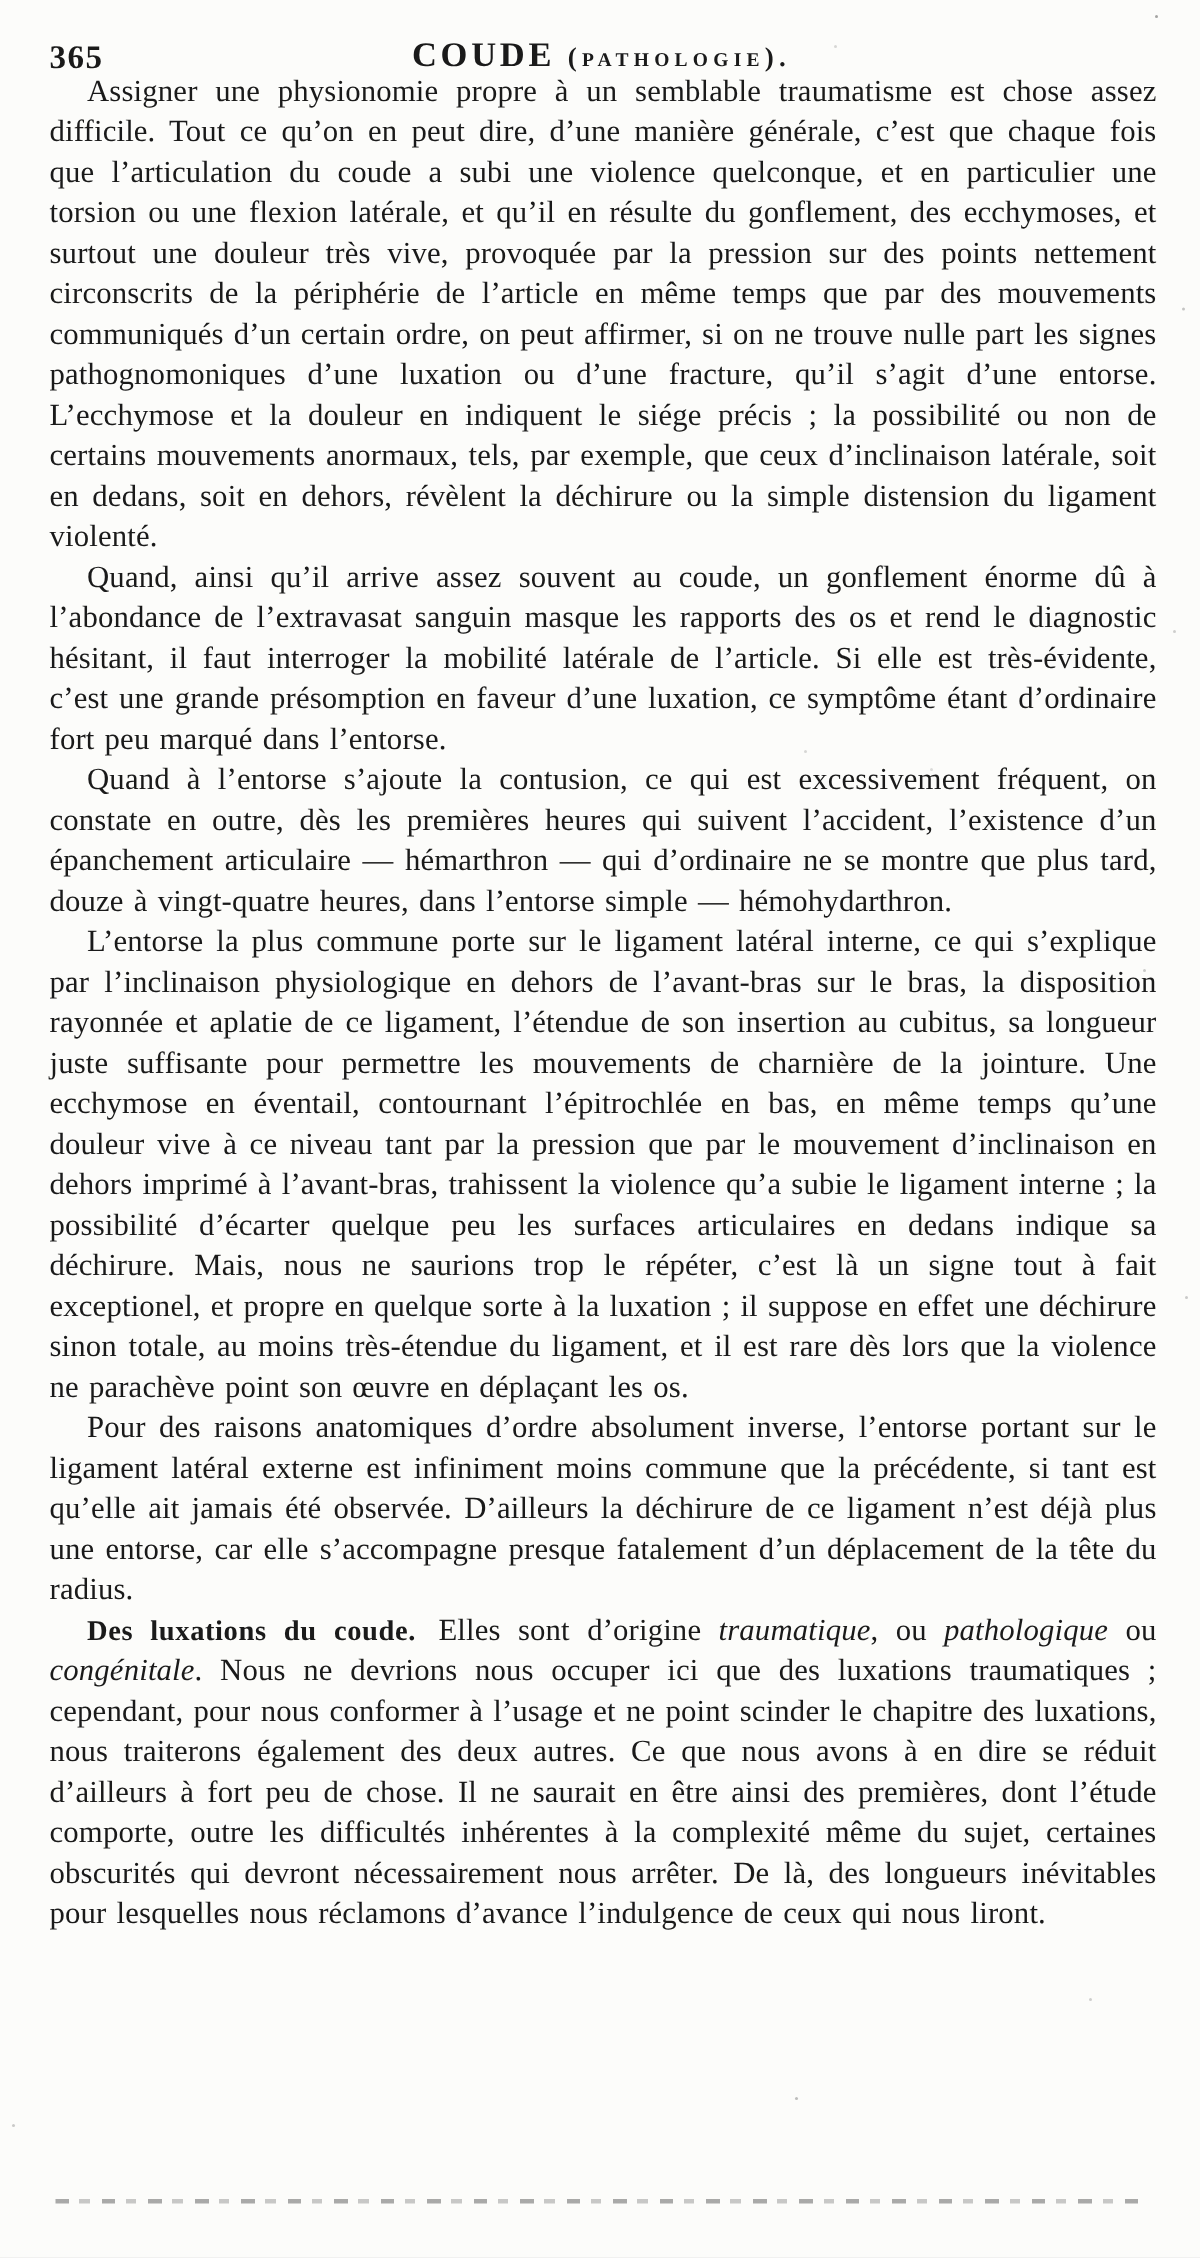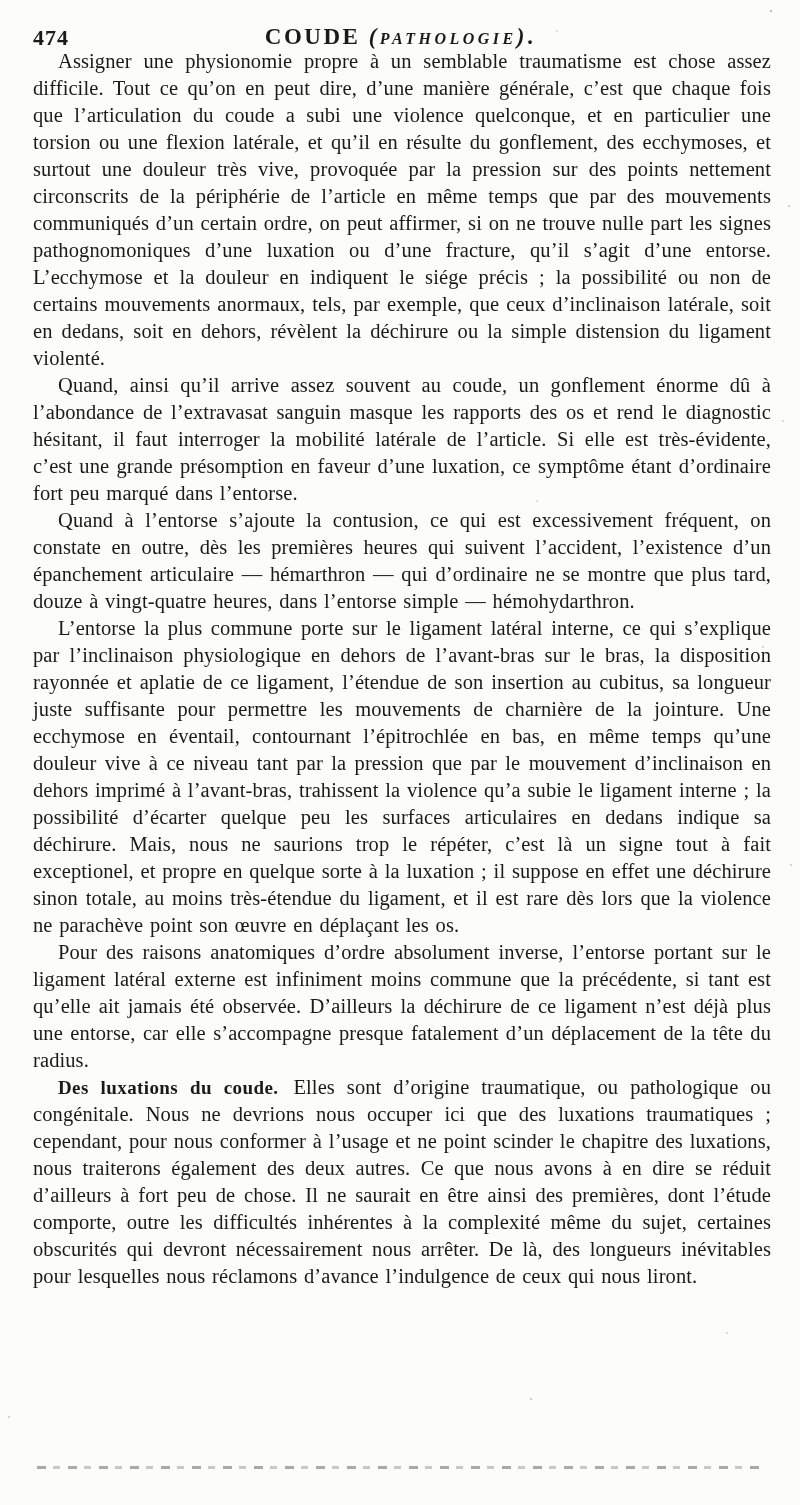--- a/index.html
+++ b/index.html
@@ -31,24 +31,23 @@
   }
   .page-title {
     text-align: center;
     font-size: 23px;
     font-weight: 700;
     letter-spacing: 2.5px;
     white-space: nowrap;
   }
   .page-title .qualifier {
     font-variant: small-caps;
-    font-size: 23px;
+    font-size: 18px;
     letter-spacing: 3.5px;
     font-weight: 700;
-    font-style: italic;
   }
   
   .body-text {
     position: absolute;
     top: 48px;
     left: 33px;
     width: 738px;
     font-size: 20.5px;
     line-height: 27px;
     text-align: justify;
@@ -58,21 +57,21 @@
   .body-text p {
     margin: 0;
     text-indent: 25px;
   }
   .para-lead {
     font-weight: 700;
     font-size: 19px;
     letter-spacing: 0.4px;
     margin-right: 15px;
   }
-  .it { }
+  .it { font-style: italic; }
   
   .artifact-line {
     position: absolute;
     left: 37px;
     right: 40px;
     top: 1466px;
     height: 3px;
     background: repeating-linear-gradient(90deg,
       rgba(75, 75, 75, 0.55) 0 9px,
       rgba(0, 0, 0, 0) 9px 16px,
@@ -102,21 +101,21 @@
       726px 1332px 0 rgba(0,0,0,0.18),
       1165px 0 0 rgba(0,0,0,0);
   }
 </style>
 </head>
 <body>
 
 <div class="page">
 
   <div class="header-row">
-    <span class="page-number">474</span>
+    <span class="page-number">365</span>
     <div class="page-title"><span>COUDE</span>&nbsp;<span class="qualifier">(pathologie).</span></div>
   </div>
 
   <div class="body-text">
     <p>Assigner une physionomie propre à un semblable traumatisme est chose assez difficile. Tout ce qu’on en peut dire, d’une manière générale, c’est que chaque fois que l’articulation du coude a subi une violence quelconque, et en particulier une torsion ou une flexion latérale, et qu’il en résulte du gonflement, des ecchymoses, et surtout une douleur très vive, provoquée par la pression sur des points nettement circonscrits de la périphérie de l’article en même temps que par des mouvements communiqués d’un certain ordre, on peut affirmer, si on ne trouve nulle part les signes pathognomoniques d’une luxation ou d’une fracture, qu’il s’agit d’une entorse. L’ecchymose et la douleur en indiquent le siége précis ; la possibilité ou non de certains mouvements anormaux, tels, par exemple, que ceux d’inclinaison latérale, soit en dedans, soit en dehors, révèlent la déchirure ou la simple distension du ligament violenté.</p>
     <p>Quand, ainsi qu’il arrive assez souvent au coude, un gonflement énorme dû à l’abondance de l’extravasat sanguin masque les rapports des os et rend le diagnostic hésitant, il faut interroger la mobilité latérale de l’article. Si elle est très-évidente, c’est une grande présomption en faveur d’une luxation, ce symptôme étant d’ordinaire fort peu marqué dans l’entorse.</p>
     <p>Quand à l’entorse s’ajoute la contusion, ce qui est excessivement fréquent, on constate en outre, dès les premières heures qui suivent l’accident, l’existence d’un épanchement articulaire — hémarthron — qui d’ordinaire ne se montre que plus tard, douze à vingt-quatre heures, dans l’entorse simple — hémohydarthron.</p>
     <p>L’entorse la plus commune porte sur le ligament latéral interne, ce qui s’explique par l’inclinaison physiologique en dehors de l’avant-bras sur le bras, la disposition rayonnée et aplatie de ce ligament, l’étendue de son insertion au cubitus, sa longueur juste suffisante pour permettre les mouvements de charnière de la jointure. Une ecchymose en éventail, contournant l’épitrochlée en bas, en même temps qu’une douleur vive à ce niveau tant par la pression que par le mouvement d’inclinaison en dehors imprimé à l’avant-bras, trahissent la violence qu’a subie le ligament interne ; la possibilité d’écarter quelque peu les surfaces articulaires en dedans indique sa déchirure. Mais, nous ne saurions trop le répéter, c’est là un signe tout à fait exceptionel, et propre en quelque sorte à la luxation ; il suppose en effet une déchirure sinon totale, au moins très-étendue du ligament, et il est rare dès lors que la violence ne parachève point son œuvre en déplaçant les os.</p>
     <p>Pour des raisons anatomiques d’ordre absolument inverse, l’entorse portant sur le ligament latéral externe est infiniment moins commune que la précédente, si tant est qu’elle ait jamais été observée. D’ailleurs la déchirure de ce ligament n’est déjà plus une entorse, car elle s’accompagne presque fatalement d’un déplacement de la tête du radius.</p>
     <p><span class="para-lead">Des luxations du coude.</span><span>Elles sont d’origine </span><span class="it">traumatique</span><span>, ou </span><span class="it">pathologique</span><span> ou </span><span class="it">congénitale</span><span>. Nous ne devrions nous occuper ici que des luxations traumatiques ; cependant, pour nous conformer à l’usage et ne point scinder le chapitre des luxations, nous traiterons également des deux autres. Ce que nous avons à en dire se réduit d’ailleurs à fort peu de chose. Il ne saurait en être ainsi des premières, dont l’étude comporte, outre les difficultés inhérentes à la complexité même du sujet, certaines obscurités qui devront nécessairement nous arrêter. De là, des longueurs inévitables pour lesquelles nous réclamons d’avance l’indulgence de ceux qui nous liront.</span></p>

